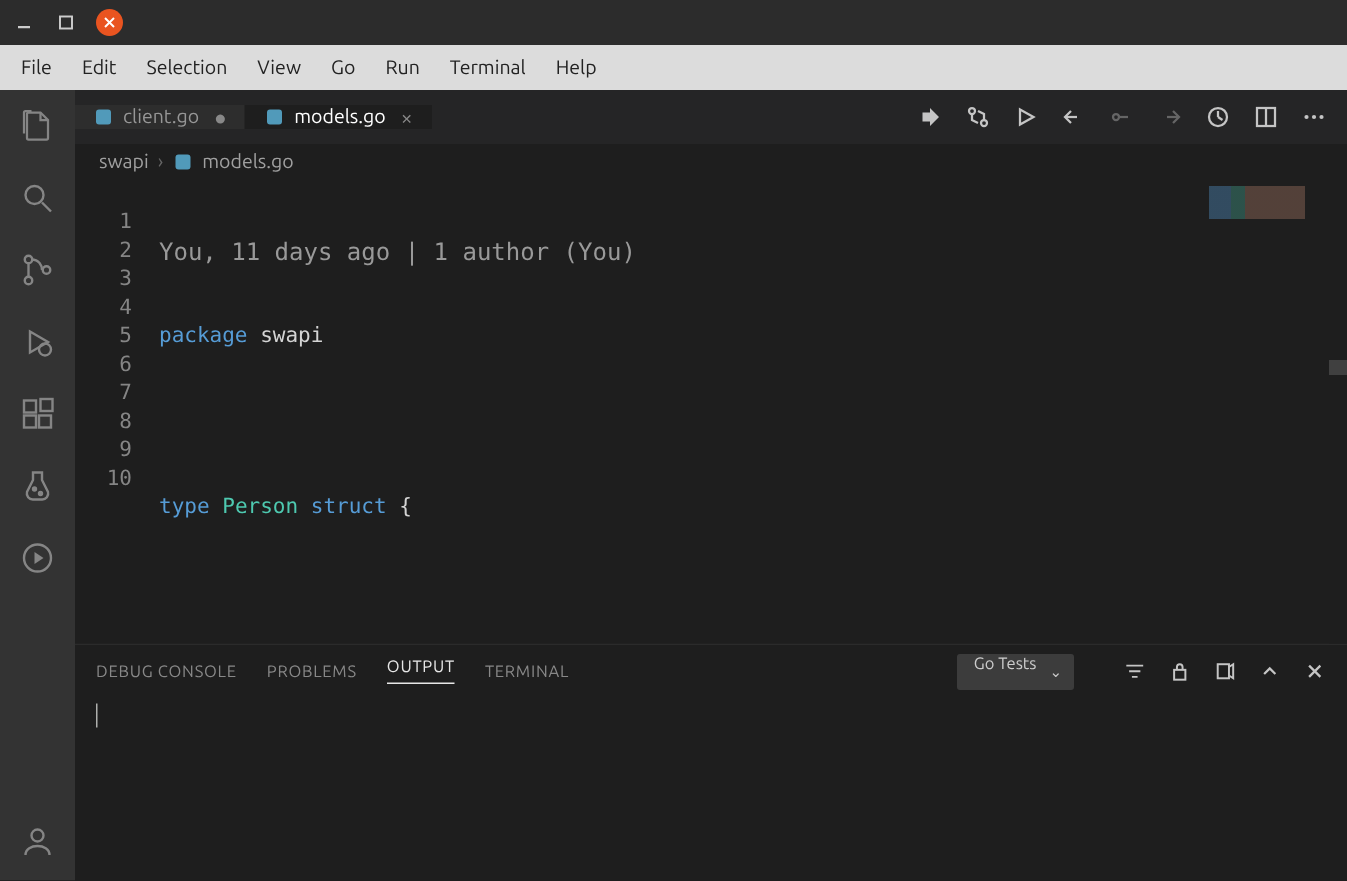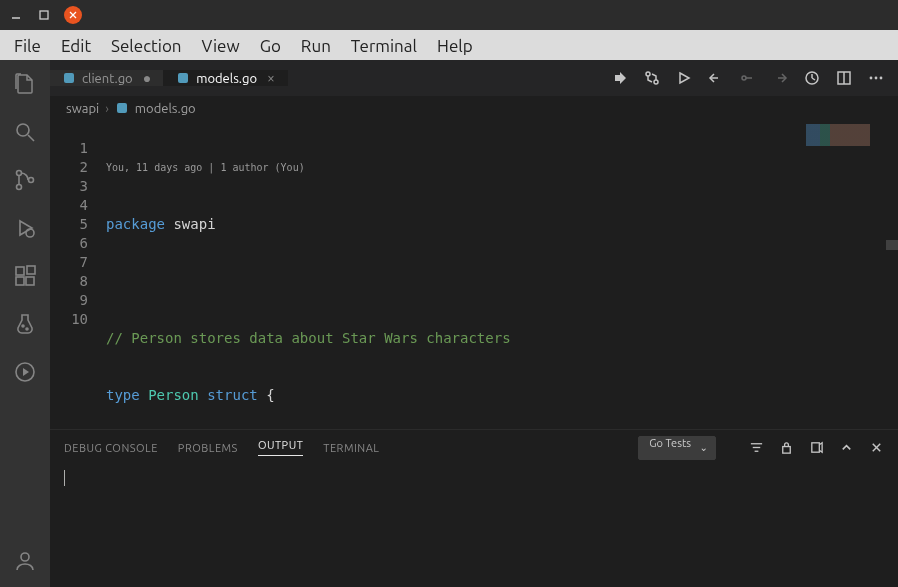--- a/index.html
+++ b/index.html
@@ -29,21 +29,21 @@
 .win-close { width: 18px; height: 18px; border-radius: 50%; background: #e95420; color: #fff; font-size: 10px; line-height: 18px; text-align: center; }
 
 .menubar {
   height: 30px;
   background: #dcdcdc;
   display: flex;
   align-items: center;
   padding: 0 4px;
   color: #222;
 }
-.menubar span { padding: 4px 10px; font-size: 17px; }
+.menubar span { padding: 4px 10px; font-size: 13px; }
 
 .main { flex: 1; display: flex; min-height: 0; }
 
 .activitybar {
   width: 50px;
   background: #333333;
   display: flex;
   flex-direction: column;
   align-items: center;
   padding-top: 12px;
@@ -108,21 +108,21 @@
 }
 .gutter {
   width: 56px;
   text-align: right;
   color: #858585;
   padding-right: 18px;
   padding-top: 19px;
 }
 .gutter div { height: 19px; }
 .code { flex: 1; padding-top: 0; white-space: pre; position: relative; }
-.codelens { color: #999999; font-size: 10px; height: 19px; line-height: 19px; }
+.codelens { color: #999999; font-size: 16px; height: 19px; line-height: 19px; }
 .line { height: 19px; }
 .tk-kw { color: #569cd6; }
 .tk-id { color: #d4d4d4; }
 .tk-type { color: #4ec9b0; }
 .tk-com { color: #6a9955; }
 .tk-plain { color: #d4d4d4; }
 
 .minimap {
   position: absolute;
   top: 4px;
@@ -372,21 +372,20 @@
         <div>6</div>
         <div>7</div>
         <div>8</div>
         <div>9</div>
         <div>10</div>
       </div>
       <div class="code">
         <div class="codelens">You, 11 days ago | 1 author (You)</div>
         <div class="line"><span class="tk-kw">package</span><span class="tk-id"> swapi</span></div>
         <div class="line"></div>
-        <div class="line"><span class="tk-com">// Person stores data about Star Wars characters</span></div>
         <div class="line"><span class="tk-kw">type </span><span class="tk-type">Person</span><span class="tk-kw"> struct</span><span class="tk-plain"> {</span></div>
         
         
         
         
         
         
       </div>
       <div class="minimap"></div>
       <div class="overview">

